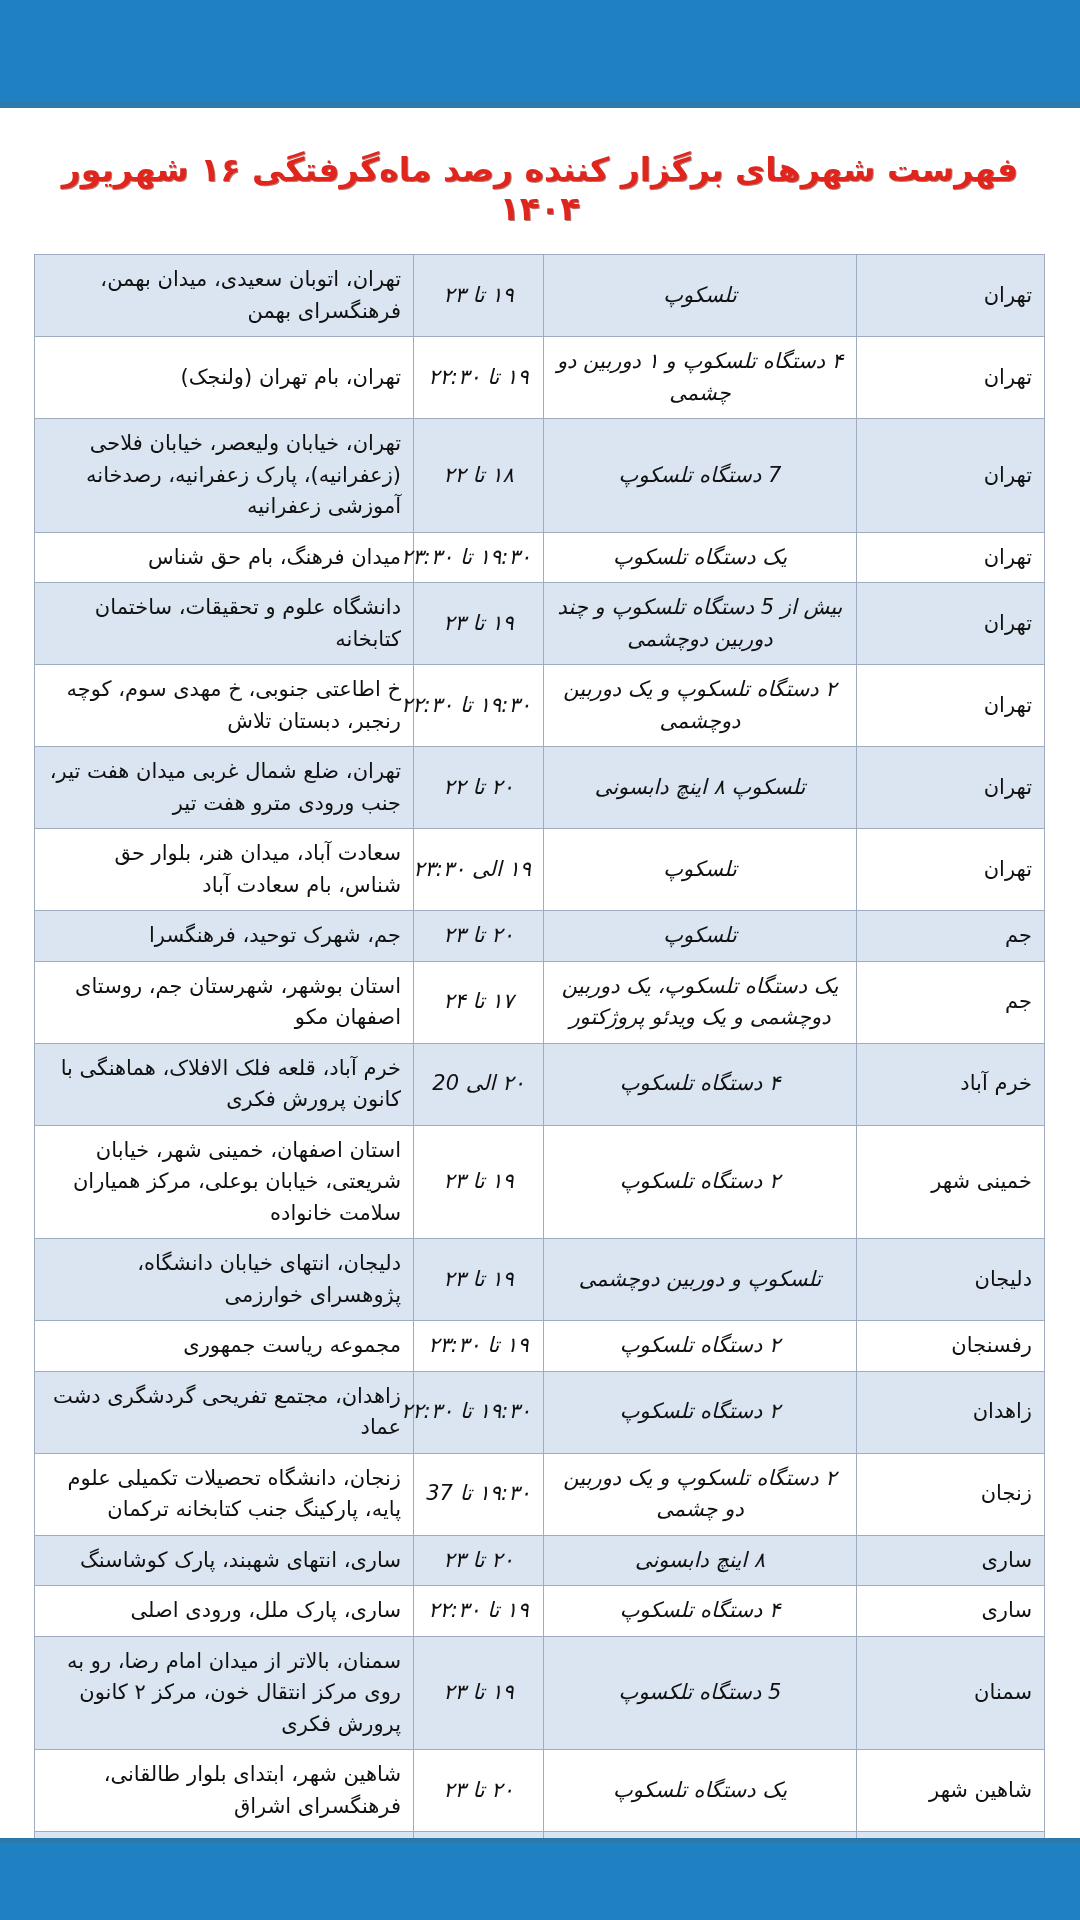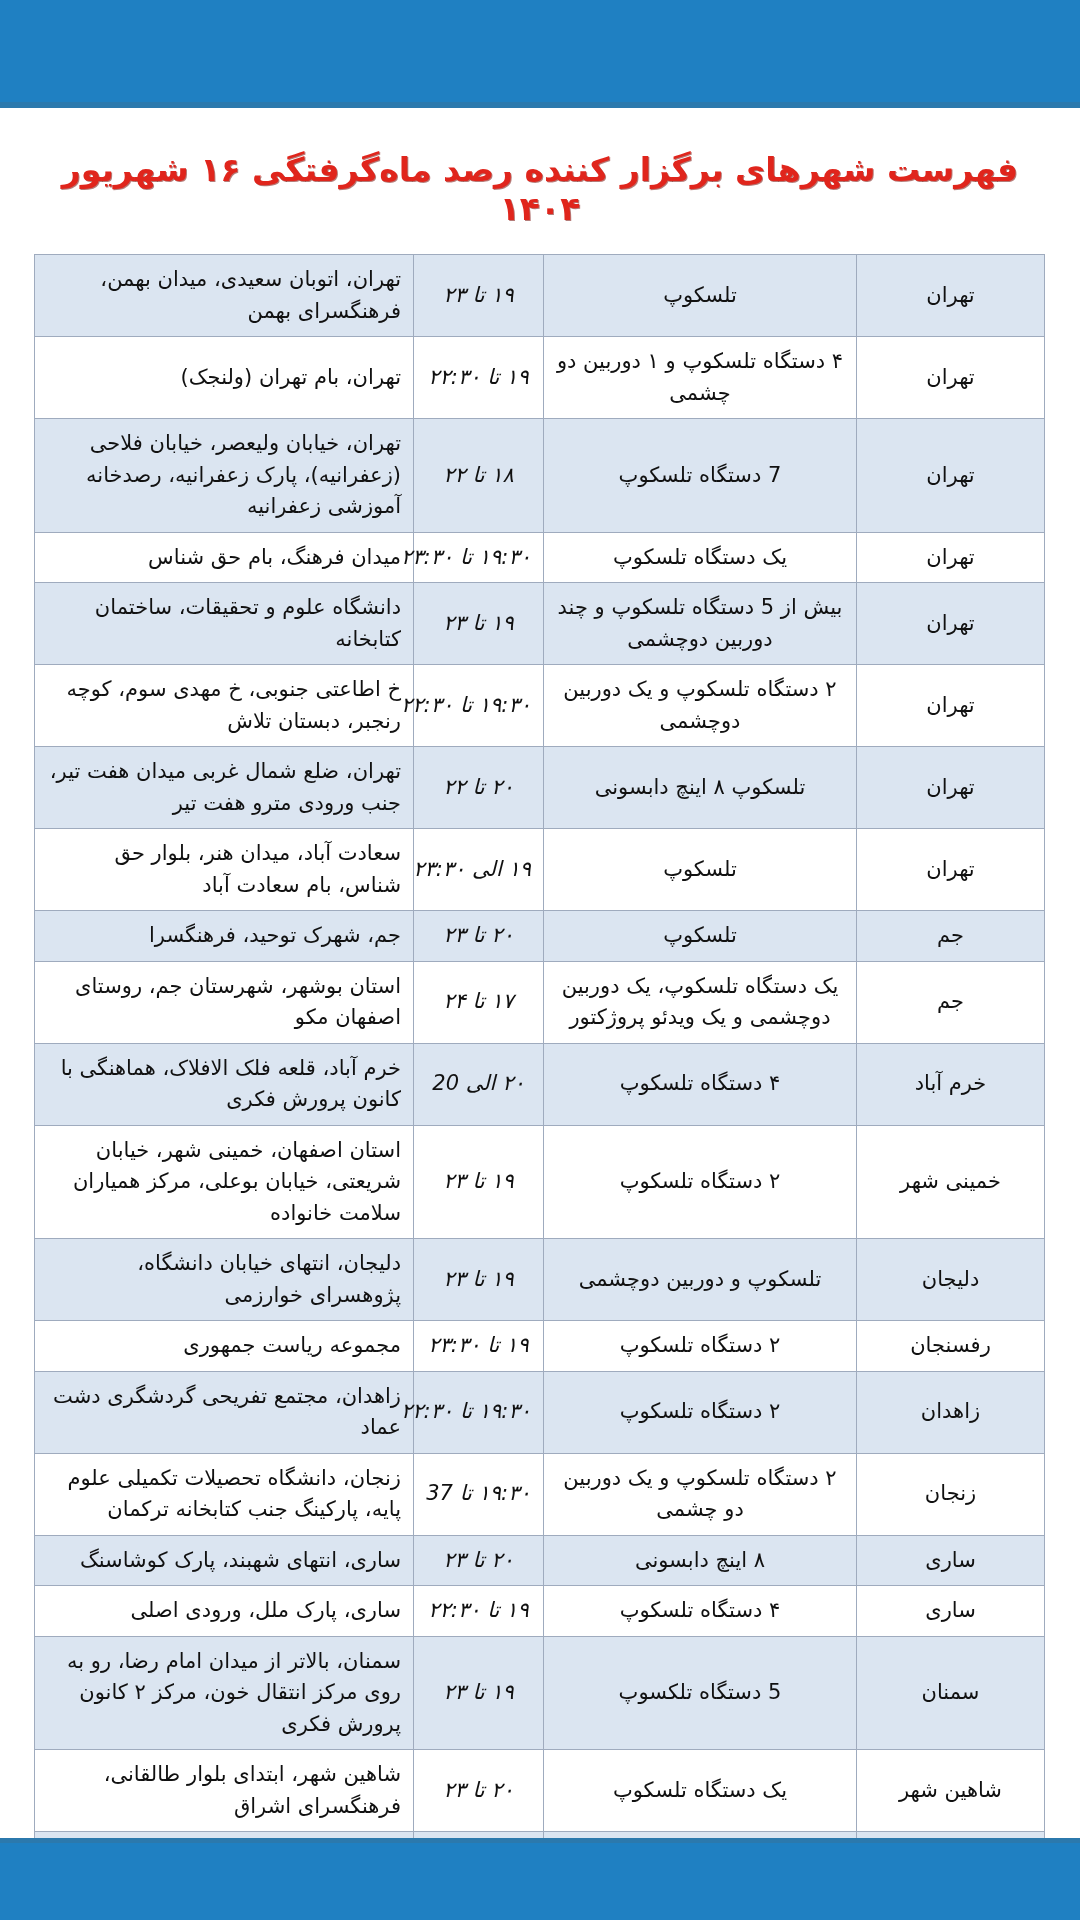--- a/index.html
+++ b/index.html
@@ -52,22 +52,22 @@
     padding:9px 12px;
     vertical-align:middle;
     word-wrap:break-word;
   }
   col.c-city{width:188px;}
   col.c-equip{width:313px;}
   col.c-time{width:130px;}
   col.c-loc{width:379px;}
   tr.band-blue td{background:#dbe5f1;}
   tr.band-white td{background:#ffffff;}
-  td.cell-city{text-align:center;}
-  td.cell-equip{text-align:center;}
+  td.cell-city{}
+  td.cell-equip{text-align:center;font-style:italic;}
   td.cell-time{text-align:center;white-space:nowrap;font-style:italic;}
   td.cell-loc{}
 </style>
 </head>
 <body>
 
 <div class="page">
 
   <div class="top-bar"></div>
 

